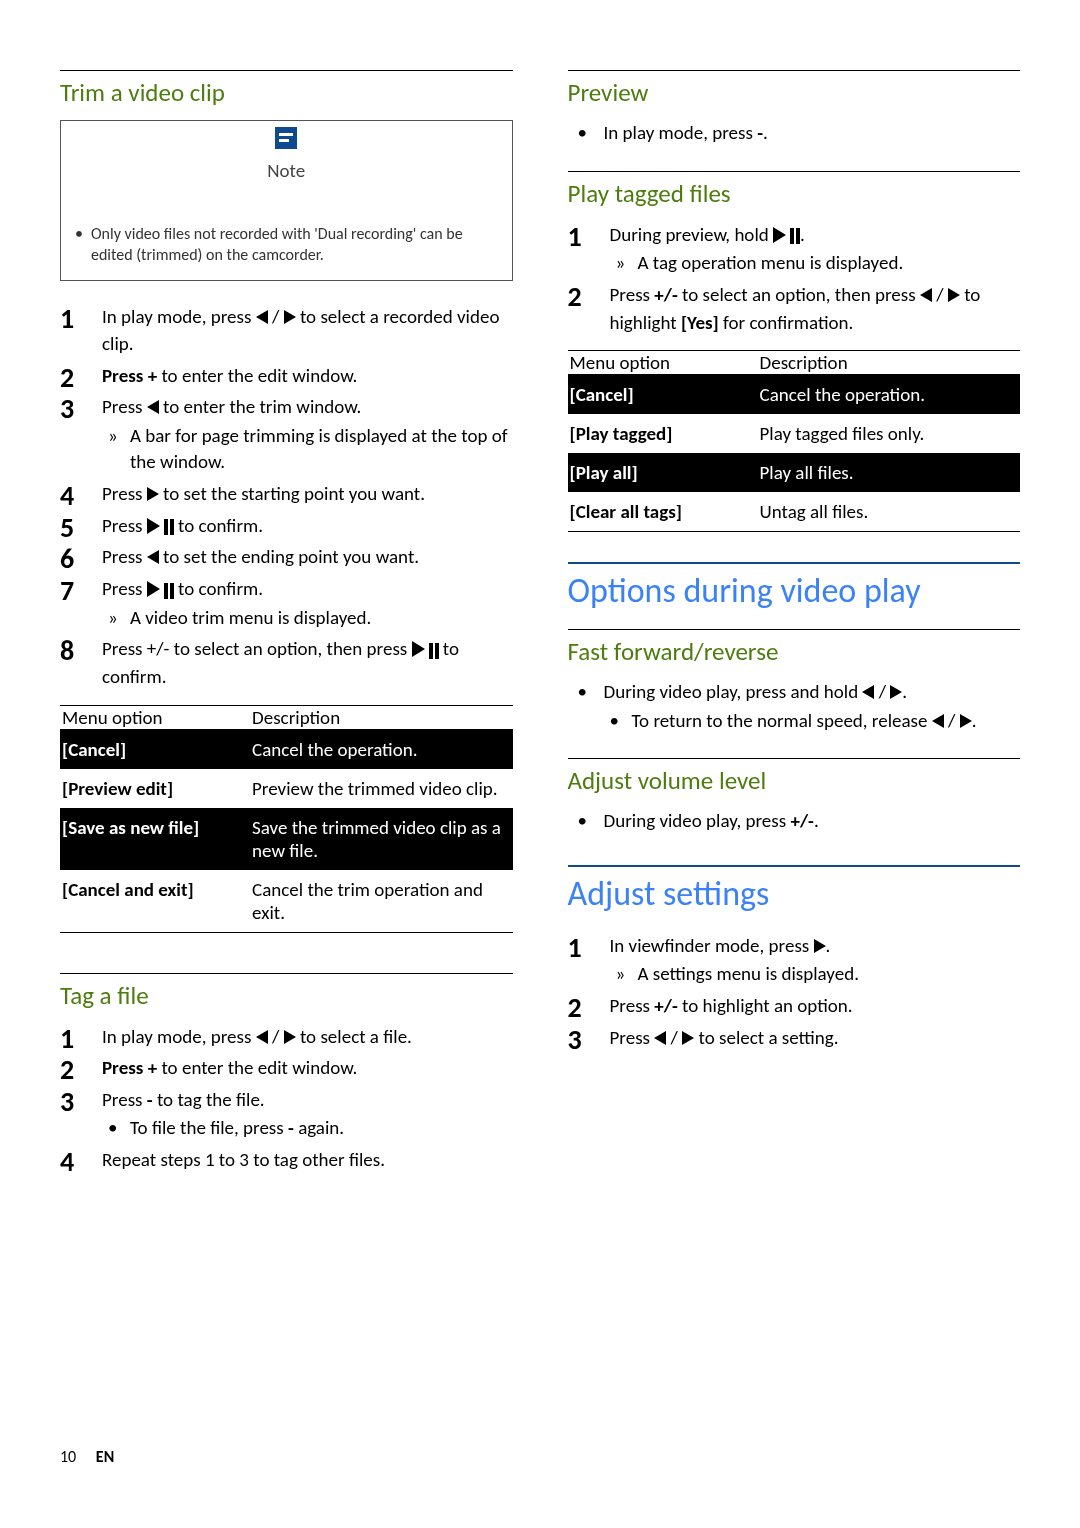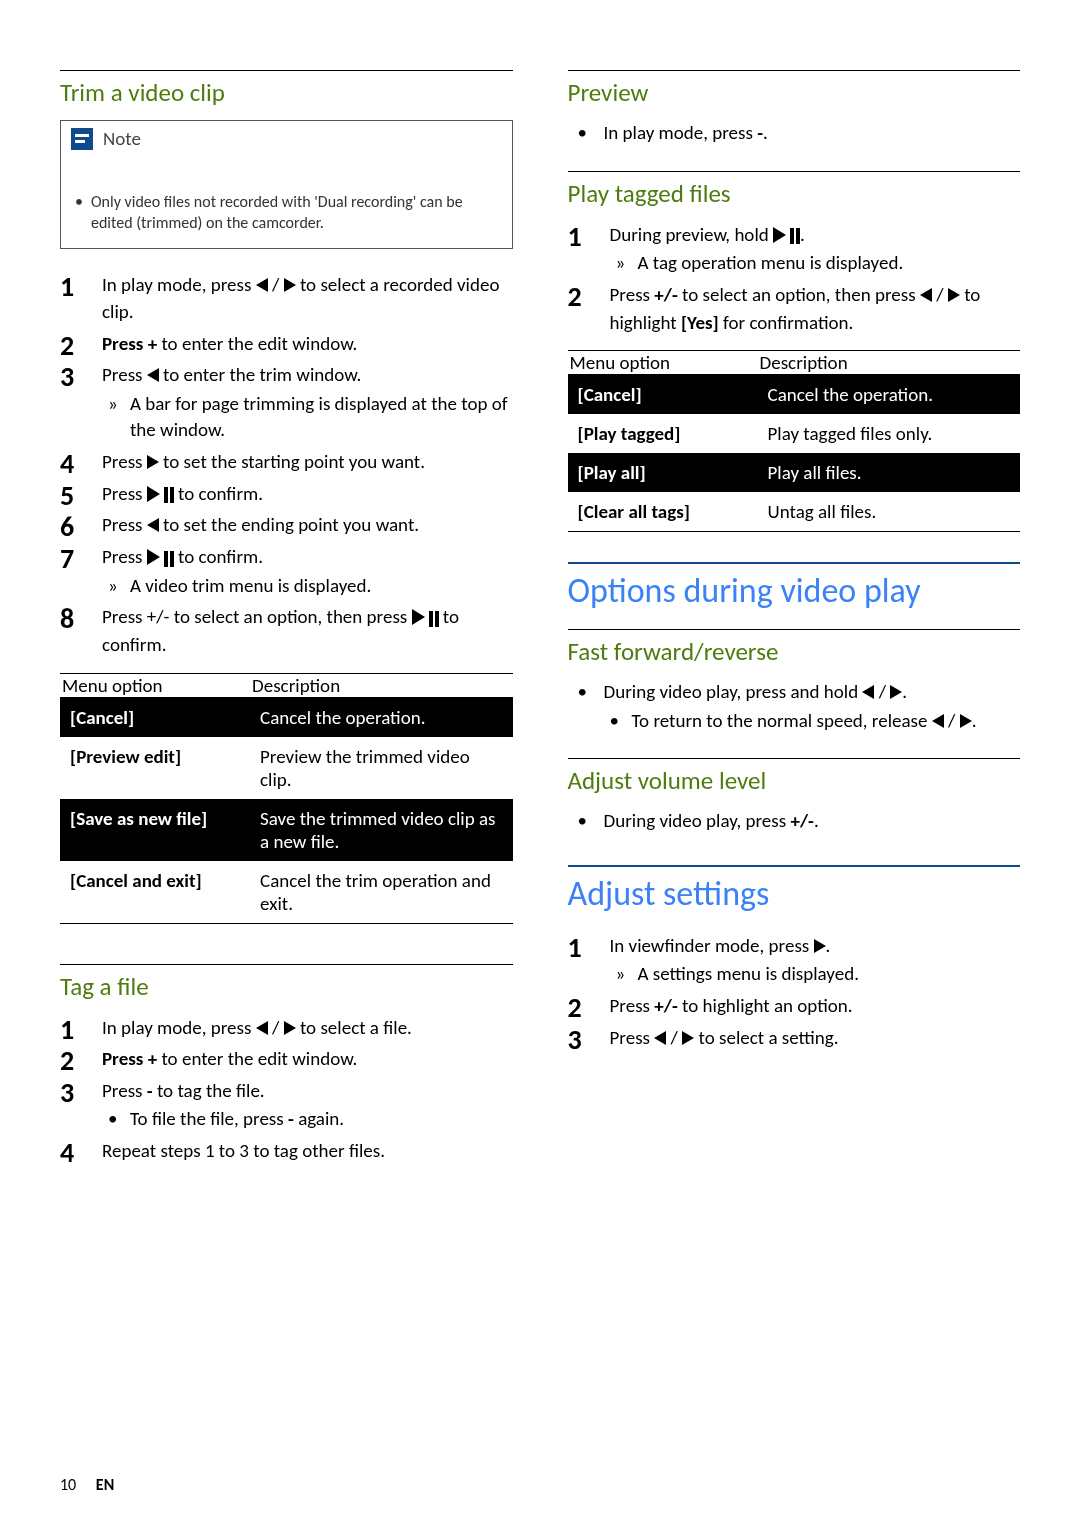--- a/index.html
+++ b/index.html
@@ -33,20 +33,21 @@
     border: 1px solid #555;
     margin-bottom: 22px;
   }
   .notebox-head {
     display: flex;
     align-items: center;
     gap: 10px;
     padding: 6px 10px;
     font-size: 19px;
     color: #444;
+    flex-direction: column;
   }
   .notebox-body {
     padding: 4px 14px 14px 30px;
     font-size: 16px;
     color: #333;
     line-height: 1.3;
     position: relative;
     margin-top: 32px;
   }
   .notebox-body::before {
@@ -110,21 +111,21 @@
   ul.top-bullets > li::before { content: "•"; position: absolute; left: 10px; }
 
   table.opts { width: 100%; border-collapse: collapse; font-size: 19px; }
   table.opts th {
     text-align: left;
     font-weight: 400;
     padding: 0 2px;
     border-bottom: 1px solid #000;
   }
   table.opts thead tr { border-top: 1px solid #000; }
-  table.opts td { padding: 8px 10px; vertical-align: top; }
+  table.opts td { padding: 8px 2px; vertical-align: top; }
   table.opts tr.inv td { background: #000; color: #fff; }
   table.opts tr.bord td { border-bottom: 1px solid #000; }
   table.opts td:first-child { width: 42%; }
   .bold { font-weight: 600; }
 
   .tri-l, .tri-r {
     display: inline-block;
     width: 0; height: 0;
     border-top: 7px solid transparent;
     border-bottom: 7px solid transparent;
@@ -136,21 +137,21 @@
     display: inline-flex;
     align-items: center;
     vertical-align: -2px;
   }
   .pp .tri-r { border-top-width:8px; border-bottom-width:8px; border-left-width:13px; }
   .pp .bars { display:inline-block; margin-left:2px; }
   .pp .bars::before, .pp .bars::after {
     content:""; display:inline-block; width:4px; height:16px; background:#000; margin-left:2px; vertical-align:middle;
   }
 
-  .footer { position: absolute; bottom: 34px; left: 60px; font-size: 16px; }
+  .footer { position: absolute; bottom: 62px; left: 60px; font-size: 16px; }
   .footer .pg { margin-right: 16px; }
   .footer .lang { font-weight: 600; }
 </style>
 </head>
 <body>
 
 <div class="columns">
 
   <div class="col">
     <div class="h-rule"></div>

